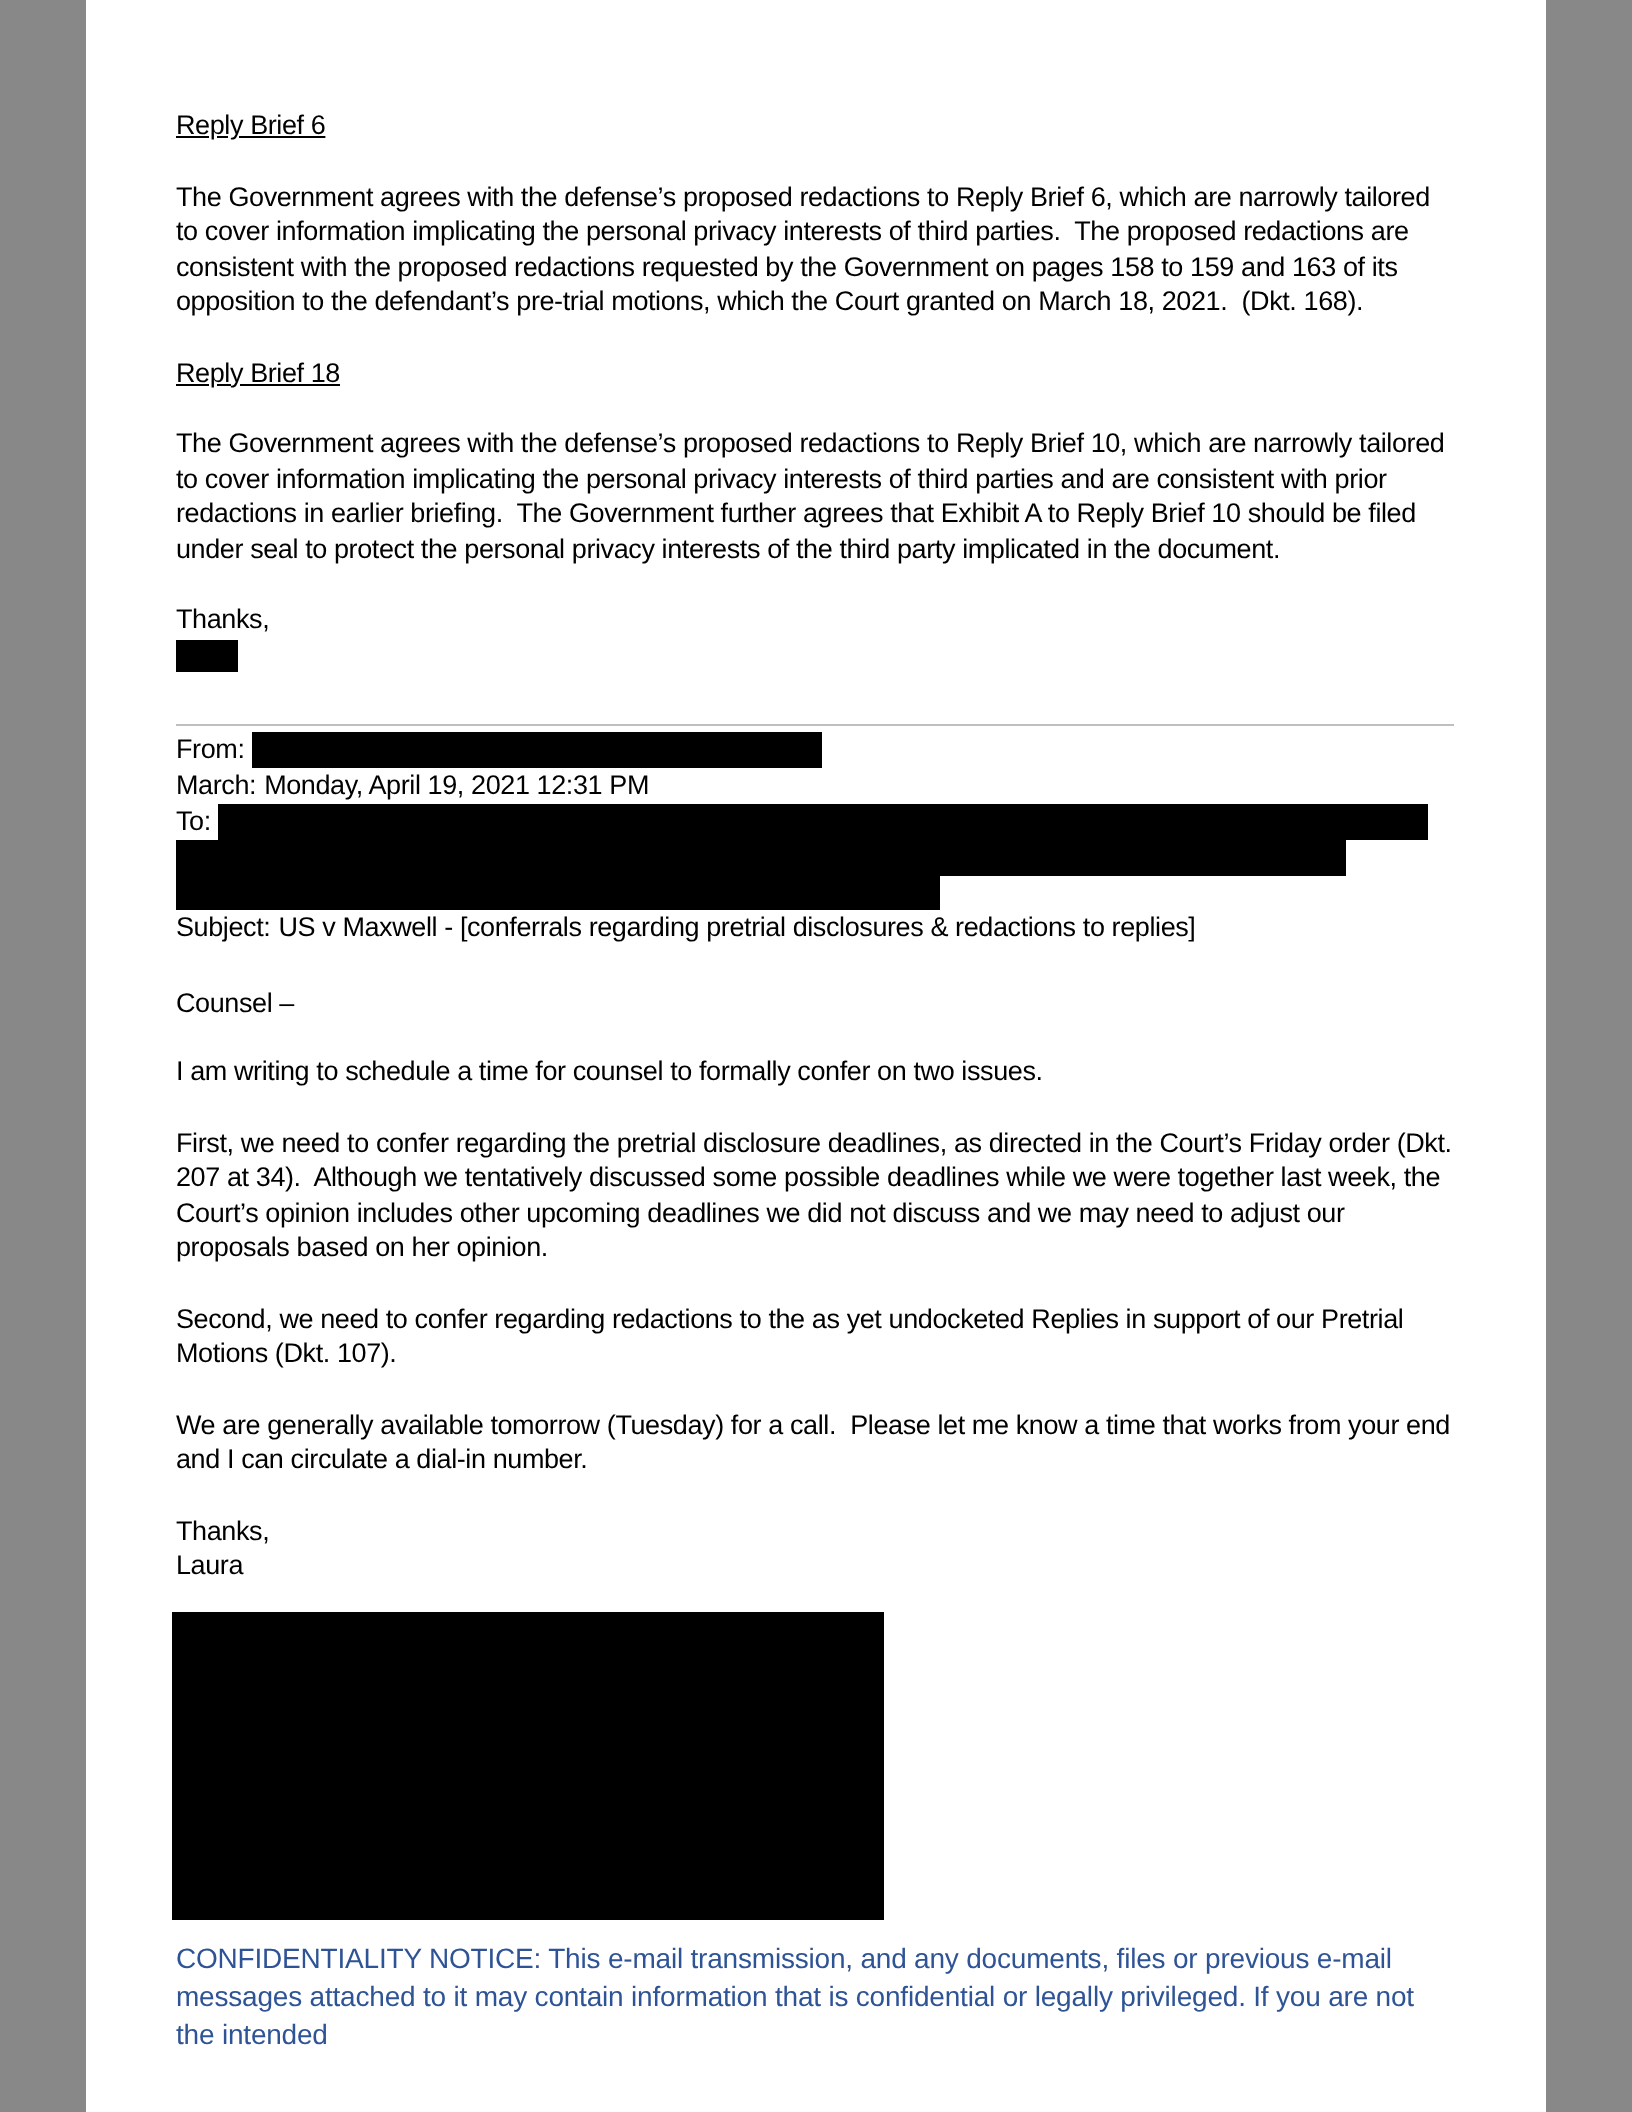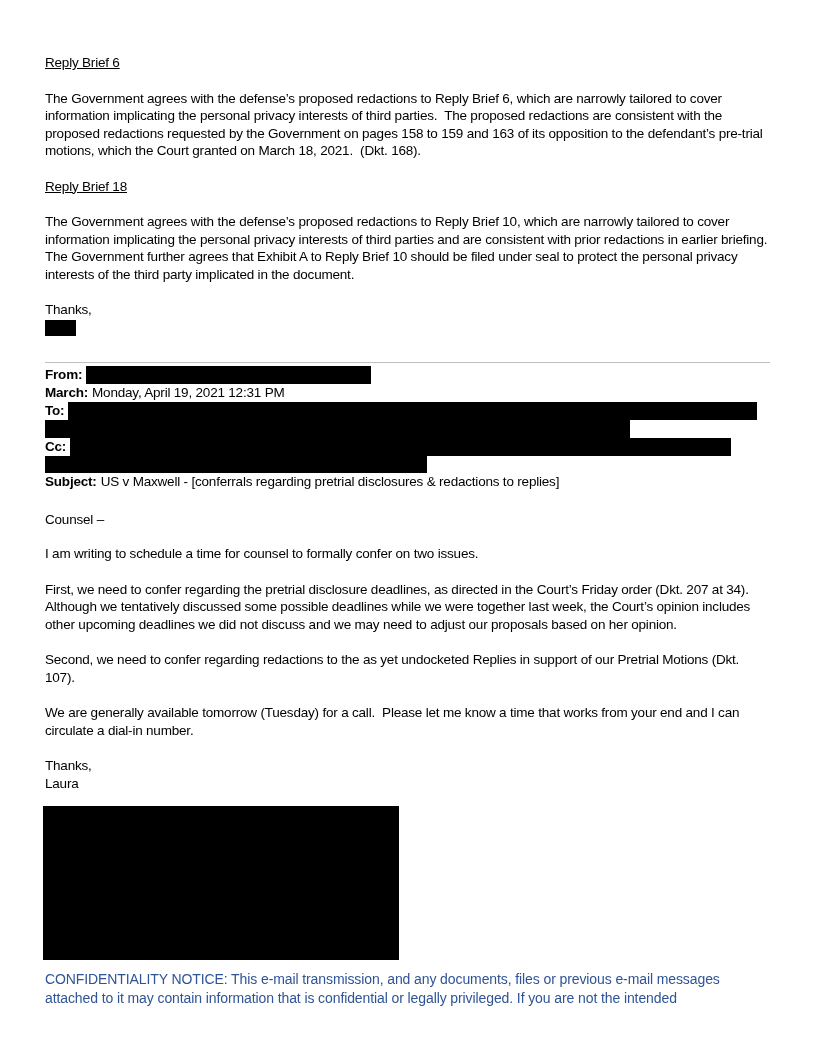--- a/index.html
+++ b/index.html
@@ -5,40 +5,40 @@
   :root{
     --redaction-black:#000000;
     --separator-gray:#BFBFBF;
     --disclaimer-blue:#2F5496;
     --text-black:#000000;
     --page-background:#FFFFFF;
   }
   html,body{margin:0;padding:0;background:#888;}
   .page{
     position:relative;
-    width:816px;height:1056px;
+    width:730px;height:1056px;
     margin:0 auto;
     background:var(--page-background,#fff);
     box-sizing:border-box;
     padding:54px 46px 0 45px;
     font-family:"Liberation Sans","DejaVu Sans",sans-serif;
     font-size:13.5px;
     letter-spacing:-0.2px;
     line-height:17.5px;
     color:var(--text-black,#000);
     overflow:hidden;
   }
   .para{margin:0;white-space:pre-wrap;}
   .h-underline{margin:0 0 18px 0;text-decoration:underline;white-space:pre-wrap;}
   .gap-after{margin-bottom:18px;}
   .redaction{background:var(--redaction-black,#000);}
   .name-redaction{width:31px;height:16px;margin-top:1px;}
   .header-block{margin-top:26px;border-top:1px solid var(--separator-gray,#bfbfbf);padding-top:3px;}
   .hrow{display:flex;align-items:stretch;height:18px;line-height:18px;}
-  .hlabel{font-weight:700;white-space:pre;margin-right:4px;flex:0 0 auto;}
+  .hlabel{font-weight:400;white-space:pre;margin-right:4px;flex:0 0 auto;}
   .hvalue{white-space:pre;flex:0 1 auto;text-align:right;}
   .from-redaction{width:285px;height:18px;}
   .to-redaction-1{flex:1 1 auto;margin-right:13px;height:18px;}
   .to-redaction-2{width:585px;height:18px;}
   .cc-redaction-1{flex:1 1 auto;margin-right:39px;height:18px;}
   .cc-redaction-2{width:382px;height:17px;}
   .salutation{margin-top:20px;}
   .signature-redaction{width:356px;height:154px;margin-top:14px;margin-left:-2px;}
   .disclaimer{
     margin-top:10px;
@@ -69,24 +69,20 @@
     </div>
     <div class="hrow">
       <span class="hlabel">March:</span>
       <span class="hvalue">Monday, April 19, 2021 12:31 PM</span>
     </div>
     <div class="hrow">
       <span class="hlabel">To:</span>
       <span class="redaction to-redaction-1"></span>
     </div>
     <div class="redaction to-redaction-2"></div>
-    <div class="hrow">
-      <span class="hlabel">Cc:</span>
-      <span class="redaction cc-redaction-1"></span>
-    </div>
     <div class="redaction cc-redaction-2"></div>
     <div class="hrow">
       <span class="hlabel">Subject:</span>
       <span class="hvalue">US v Maxwell - [conferrals regarding pretrial disclosures &amp; redactions to replies]</span>
     </div>
   </div>
 
   <p class="para salutation">Counsel –</p>
 
   <p class="para" style="margin-top:17px;">I am writing to schedule a time for counsel to formally confer on two issues.</p>

